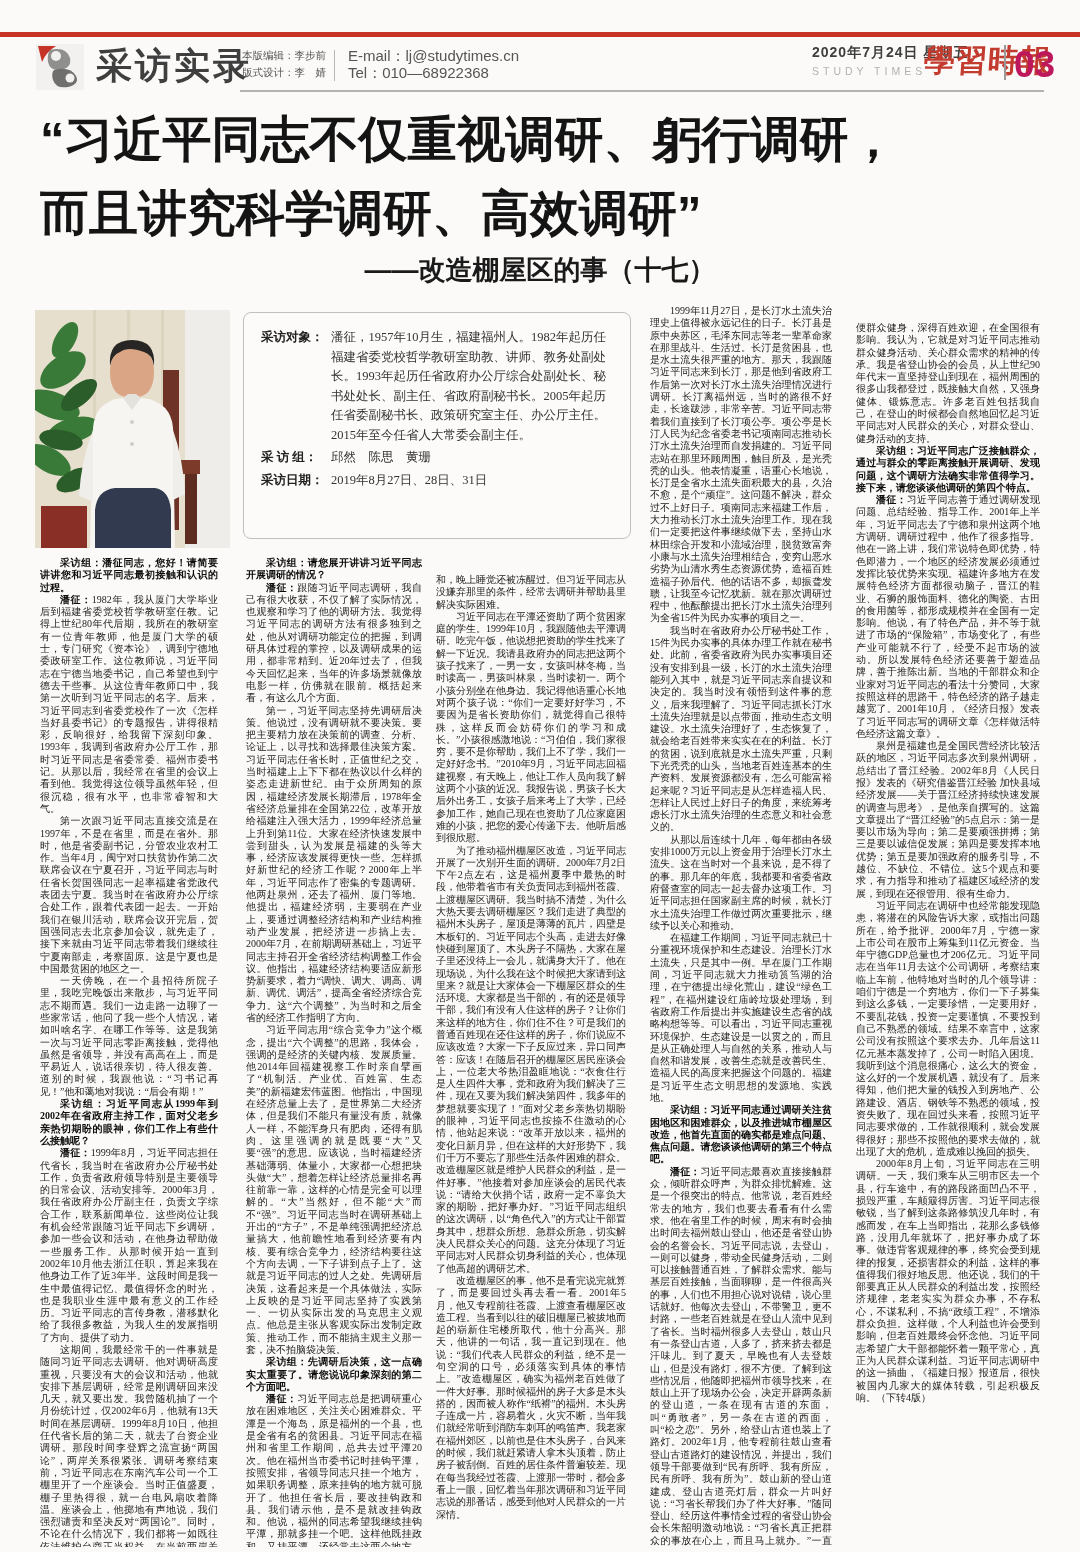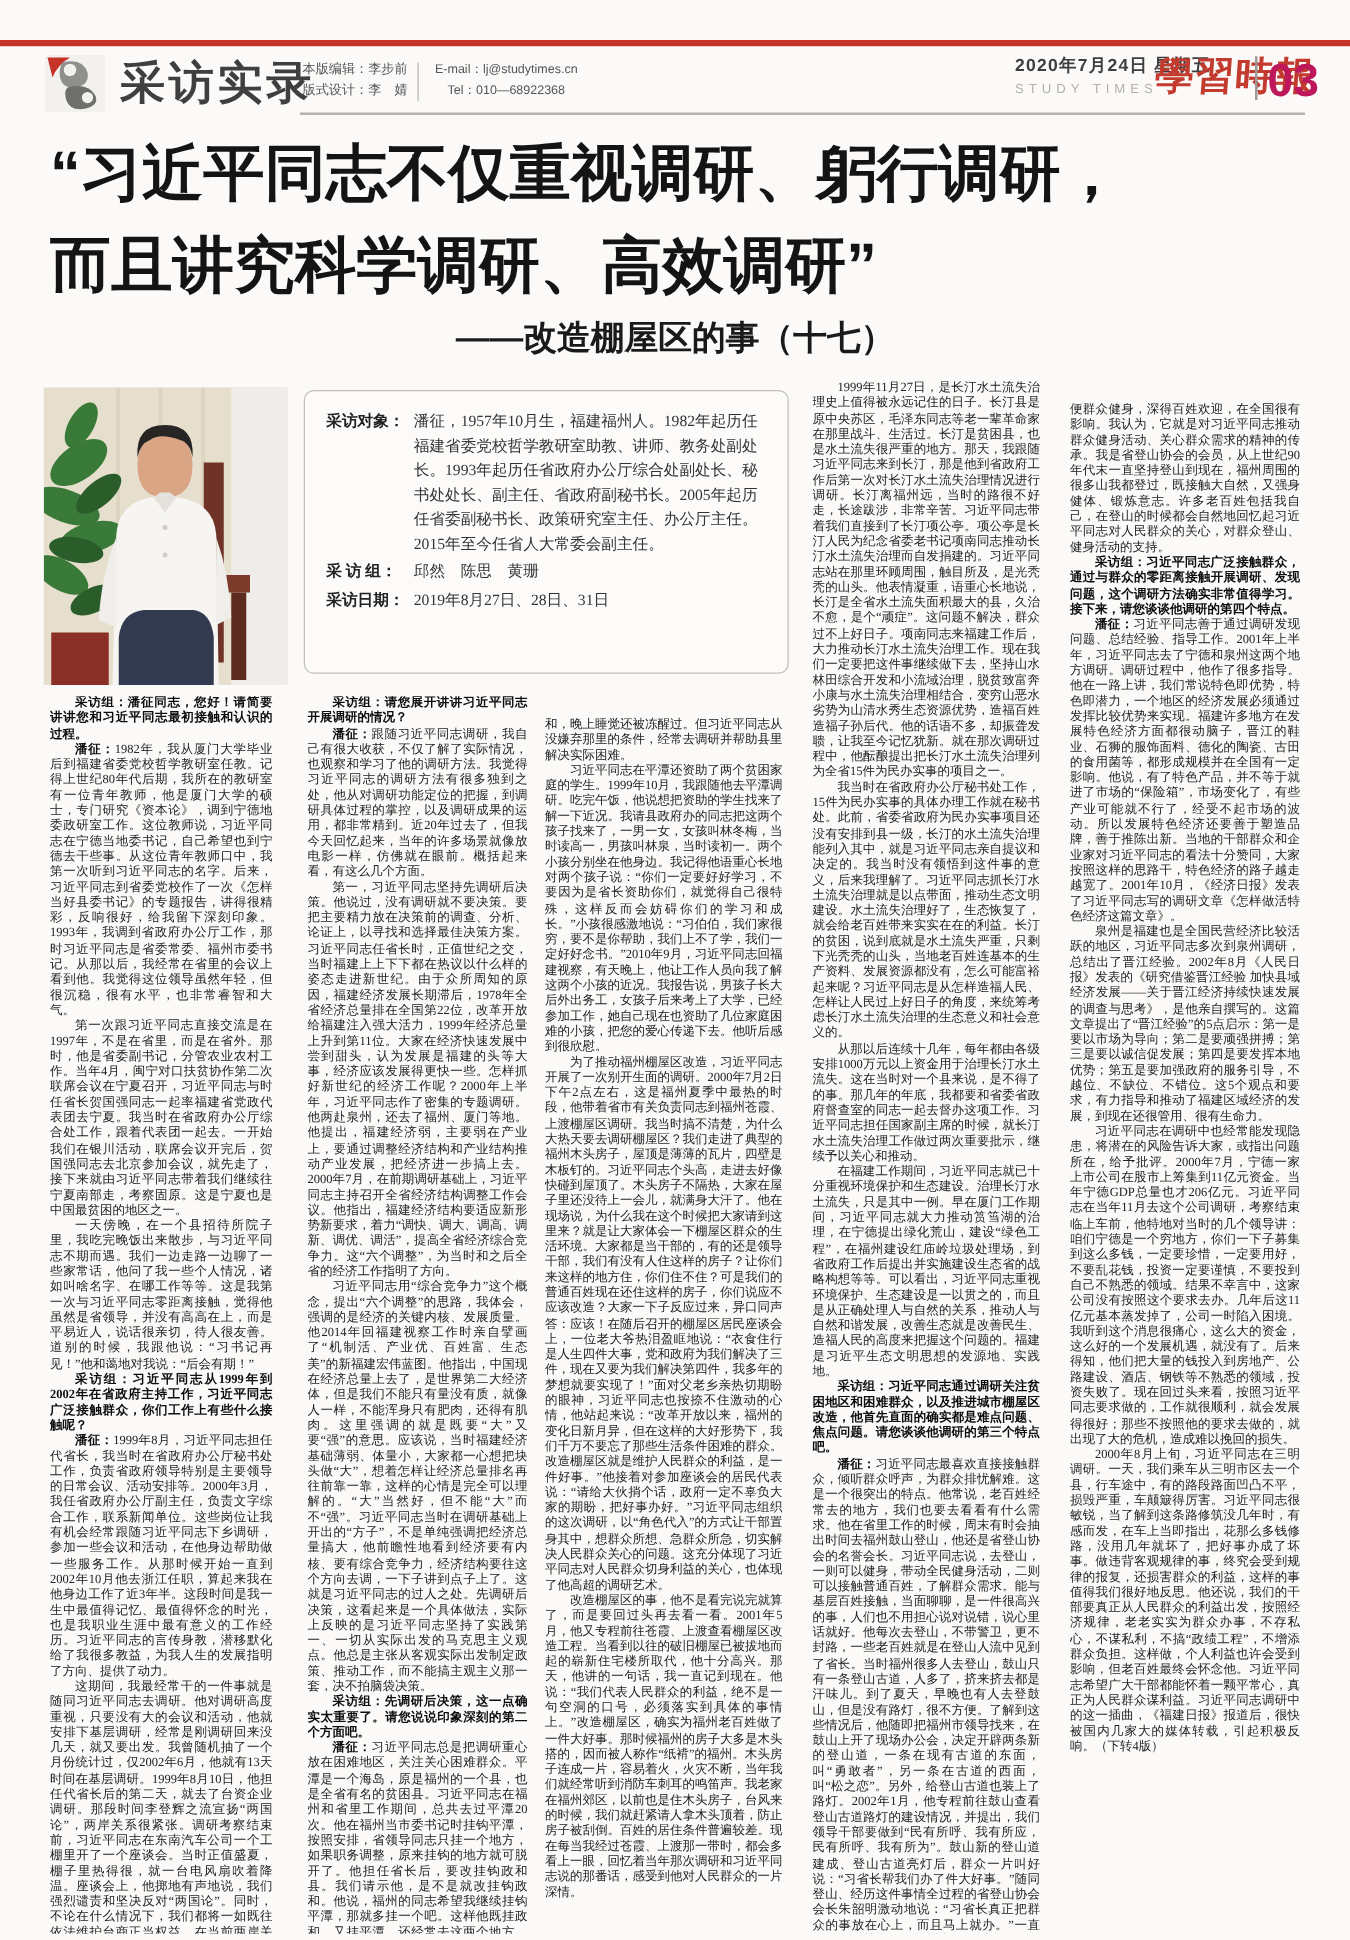--- a/index.html
+++ b/index.html
@@ -6,21 +6,21 @@
   .page{position:relative;width:1080px;height:1552px;margin:0 auto;background:#fbfaf8;overflow:hidden;
         font-family:"Liberation Serif",serif;color:#222;}
   .abs{position:absolute;}
   
   .red-rule{left:0;top:32px;width:1080px;height:5px;background:#c63428;}
   .logo{left:36px;top:44px;width:48px;height:46px;}
   .section-title{left:96px;top:42px;font-family:"Liberation Sans",sans-serif;font-size:36px;font-weight:900;
                  color:#3f3f3f;letter-spacing:3px;}
   .ed-block{left:242px;top:47px;font-size:10.5px;line-height:17px;color:#555;font-family:"Liberation Sans",sans-serif;}
   .ed-divider{left:334px;top:50px;width:1px;height:31px;background:#b9b7b3;}
-  .mail-block{left:348px;top:47px;font-size:10px;line-height:17px;color:#555;font-family:"Liberation Sans",sans-serif;text-align:center;}
+  .mail-block{left:348px;top:47px;font-size:15px;line-height:17px;color:#555;font-family:"Liberation Sans",sans-serif;}
   .date-block{left:812px;top:44px;font-family:"Liberation Sans",sans-serif;}
   .date-line{font-size:14px;font-weight:700;color:#3e3e3e;letter-spacing:1px;}
   .paper-en{font-size:10.5px;letter-spacing:4px;color:#b3b1ad;margin-top:3px;}
   .paper-cn{left:924px;top:40px;font-size:31px;font-weight:900;color:#c23b2e;font-family:"Liberation Serif",serif;
             transform:skewX(-4deg);letter-spacing:1px;}
   .pg-divider{left:1004px;top:45px;width:2px;height:35px;background:#9c9a96;}
   .page-no{left:1014px;top:44px;font-family:"Liberation Sans",sans-serif;font-size:37px;font-weight:700;color:#be185d;}
   .gray-rule{left:240px;top:90px;width:804px;height:2px;background:#b5b3af;}
   
   .hl{left:40px;top:102px;width:1000px;font-family:"Liberation Sans",sans-serif;
@@ -136,21 +136,21 @@
       <span class="ib-label">采访日期：</span>
       <span>2019年8月27日、28日、31日</span>
     </p>
   </div>
 
   <div class="col" style="left:40px;top:557px;width:178px;height:990px;">
     <p class="para q"><span>采访组：潘征同志，您好！请简要讲讲您和习近平同志最初接触和认识的过程。</span></p>
     <p class="para"><span class="plabel">潘征：</span><span>1982年，我从厦门大学毕业后到福建省委党校哲学教研室任教。记得上世纪80年代后期，我所在的教研室有一位青年教师，他是厦门大学的硕士，专门研究《资本论》，调到宁德地委政研室工作。这位教师说，习近平同志在宁德当地委书记，自己希望也到宁德去干些事。从这位青年教师口中，我第一次听到习近平同志的名字。后来，习近平同志到省委党校作了一次《怎样当好县委书记》的专题报告，讲得很精彩，反响很好，给我留下深刻印象。1993年，我调到省政府办公厅工作，那时习近平同志是省委常委、福州市委书记。从那以后，我经常在省里的会议上看到他。我觉得这位领导虽然年轻，但很沉稳，很有水平，也非常睿智和大气。</span></p>
     <p class="para"><span>第一次跟习近平同志直接交流是在1997年，不是在省里，而是在省外。那时，他是省委副书记，分管农业农村工作。当年4月，闽宁对口扶贫协作第二次联席会议在宁夏召开，习近平同志与时任省长贺国强同志一起率福建省党政代表团去宁夏。我当时在省政府办公厅综合处工作，跟着代表团一起去。一开始我们在银川活动，联席会议开完后，贺国强同志去北京参加会议，就先走了，接下来就由习近平同志带着我们继续往宁夏南部走，考察固原。这是宁夏也是中国最贫困的地区之一。</span></p>
     <p class="para"><span>一天傍晚，在一个县招待所院子里，我吃完晚饭出来散步，与习近平同志不期而遇。我们一边走路一边聊了一些家常话，他问了我一些个人情况，诸如叫啥名字、在哪工作等等。这是我第一次与习近平同志零距离接触，觉得他虽然是省领导，并没有高高在上，而是平易近人，说话很亲切，待人很友善。道别的时候，我跟他说：“习书记再见！”他和蔼地对我说：“后会有期！”</span></p>
-    <p class="para q"><span>采访组：习近平同志从1999年到2002年在省政府主持工作，习近平同志广泛接触群众，你们工作上有些什么接触呢？</span></p>
+    <p class="para q"><span>采访组：习近平同志从1999年到2002年在省政府主持工作，面对父老乡亲热切期盼的眼神，你们工作上有些什么接触呢？</span></p>
     <p class="para"><span class="plabel">潘征：</span><span>1999年8月，习近平同志担任代省长，我当时在省政府办公厅秘书处工作，负责省政府领导特别是主要领导的日常会议、活动安排等。2000年3月，我任省政府办公厅副主任，负责文字综合工作，联系新闻单位。这些岗位让我有机会经常跟随习近平同志下乡调研，参加一些会议和活动，在他身边帮助做一些服务工作。从那时候开始一直到2002年10月他去浙江任职，算起来我在他身边工作了近3年半。这段时间是我一生中最值得记忆、最值得怀念的时光，也是我职业生涯中最有意义的工作经历。习近平同志的言传身教，潜移默化给了我很多教益，为我人生的发展指明了方向、提供了动力。</span></p>
     <p class="para"><span>这期间，我最经常干的一件事就是随同习近平同志去调研。他对调研高度重视，只要没有大的会议和活动，他就安排下基层调研，经常是刚调研回来没几天，就又要出发。我曾随机抽了一个月份统计过，仅2002年6月，他就有13天时间在基层调研。1999年8月10日，他担任代省长后的第二天，就去了台资企业调研。那段时间李登辉之流宣扬“两国论”，两岸关系很紧张。调研考察结束前，习近平同志在东南汽车公司一个工棚里开了一个座谈会。当时正值盛夏，棚子里热得很，就一台电风扇吹着降温。座谈会上，他掷地有声地说，我们强烈谴责和坚决反对“两国论”。同时，不论在什么情况下，我们都将一如既往依法维护台商正当权益，在当前两岸关系紧张的情况下，福建省对台商来闽投资兴业的欢迎态度不变，支持力度不减。习近平同志的这段话，既表明了严正的立场，又稳定了在闽台商的情绪，当时在两岸的影响很大。</span></p>
   </div>
 
   <div class="col" style="left:246px;top:557px;width:176px;height:990px;">
     <p class="para q"><span>采访组：请您展开讲讲习近平同志开展调研的情况？</span></p>
     <p class="para"><span class="plabel">潘征：</span><span>跟随习近平同志调研，我自己有很大收获，不仅了解了实际情况，也观察和学习了他的调研方法。我觉得习近平同志的调研方法有很多独到之处，他从对调研功能定位的把握，到调研具体过程的掌控，以及调研成果的运用，都非常精到。近20年过去了，但我今天回忆起来，当年的许多场景就像放电影一样，仿佛就在眼前。概括起来看，有这么几个方面。</span></p>
     <p class="para"><span>第一，习近平同志坚持先调研后决策。他说过，没有调研就不要决策。要把主要精力放在决策前的调查、分析、论证上，以寻找和选择最佳决策方案。习近平同志任省长时，正值世纪之交，当时福建上上下下都在热议以什么样的姿态走进新世纪。由于众所周知的原因，福建经济发展长期滞后，1978年全省经济总量排在全国第22位，改革开放给福建注入强大活力，1999年经济总量上升到第11位。大家在经济快速发展中尝到甜头，认为发展是福建的头等大事，经济应该发展得更快一些。怎样抓好新世纪的经济工作呢？2000年上半年，习近平同志作了密集的专题调研。他两赴泉州，还去了福州、厦门等地。他提出，福建经济弱，主要弱在产业上，要通过调整经济结构和产业结构推动产业发展，把经济进一步搞上去。2000年7月，在前期调研基础上，习近平同志主持召开全省经济结构调整工作会议。他指出，福建经济结构要适应新形势新要求，着力“调快、调大、调高、调新、调优、调活”，提高全省经济综合竞争力。这“六个调整”，为当时和之后全省的经济工作指明了方向。</span></p>
     <p class="para"><span>习近平同志用“综合竞争力”这个概念，提出“六个调整”的思路，我体会，强调的是经济的关键内核、发展质量。他2014年回福建视察工作时亲自擘画了“机制活、产业优、百姓富、生态美”的新福建宏伟蓝图。他指出，中国现在经济总量上去了，是世界第二大经济体，但是我们不能只有量没有质，就像人一样，不能浑身只有肥肉，还得有肌肉。这里强调的就是既要“大”又要“强”的意思。应该说，当时福建经济基础薄弱、体量小，大家都一心想把块头做“大”，想着怎样让经济总量排名再往前靠一靠，这样的心情是完全可以理解的。“大”当然好，但不能“大”而不“强”。习近平同志当时在调研基础上开出的“方子”，不是单纯强调把经济总量搞大，他前瞻性地看到经济要有内核、要有综合竞争力，经济结构要往这个方向去调，一下子讲到点子上了。这就是习近平同志的过人之处。先调研后决策，这看起来是一个具体做法，实际上反映的是习近平同志坚持了实践第一、一切从实际出发的马克思主义观点。他总是主张从客观实际出发制定政策、推动工作，而不能搞主观主义那一套，决不拍脑袋决策。</span></p>
     <p class="para q"><span>采访组：先调研后决策，这一点确实太重要了。请您说说印象深刻的第二个方面吧。</span></p>

